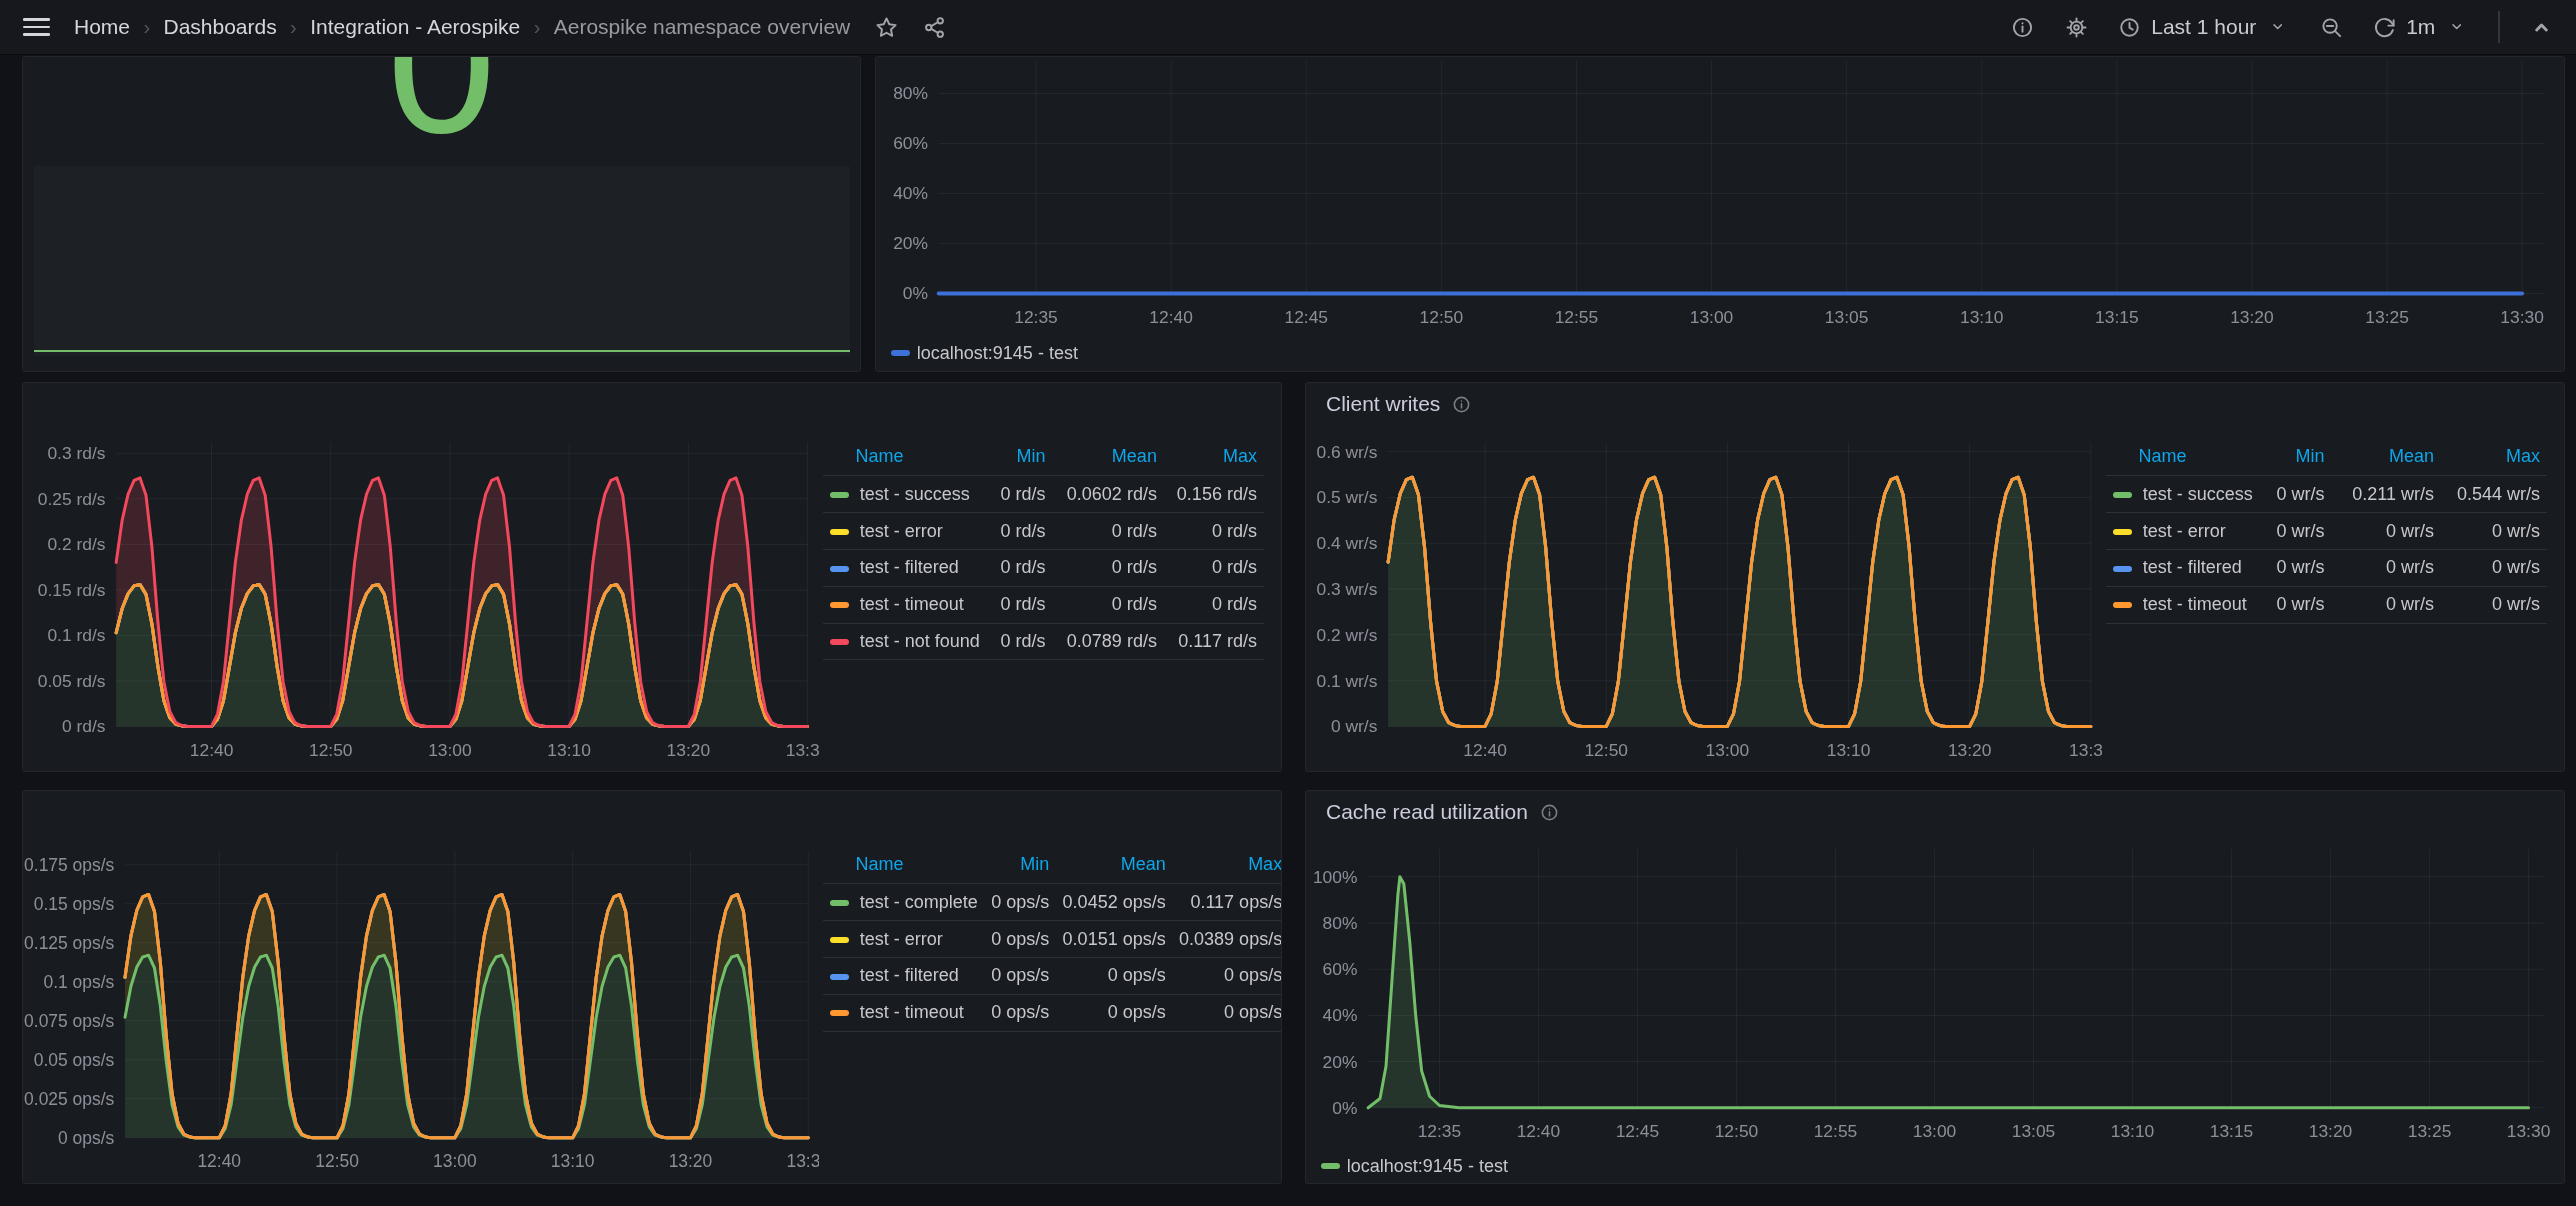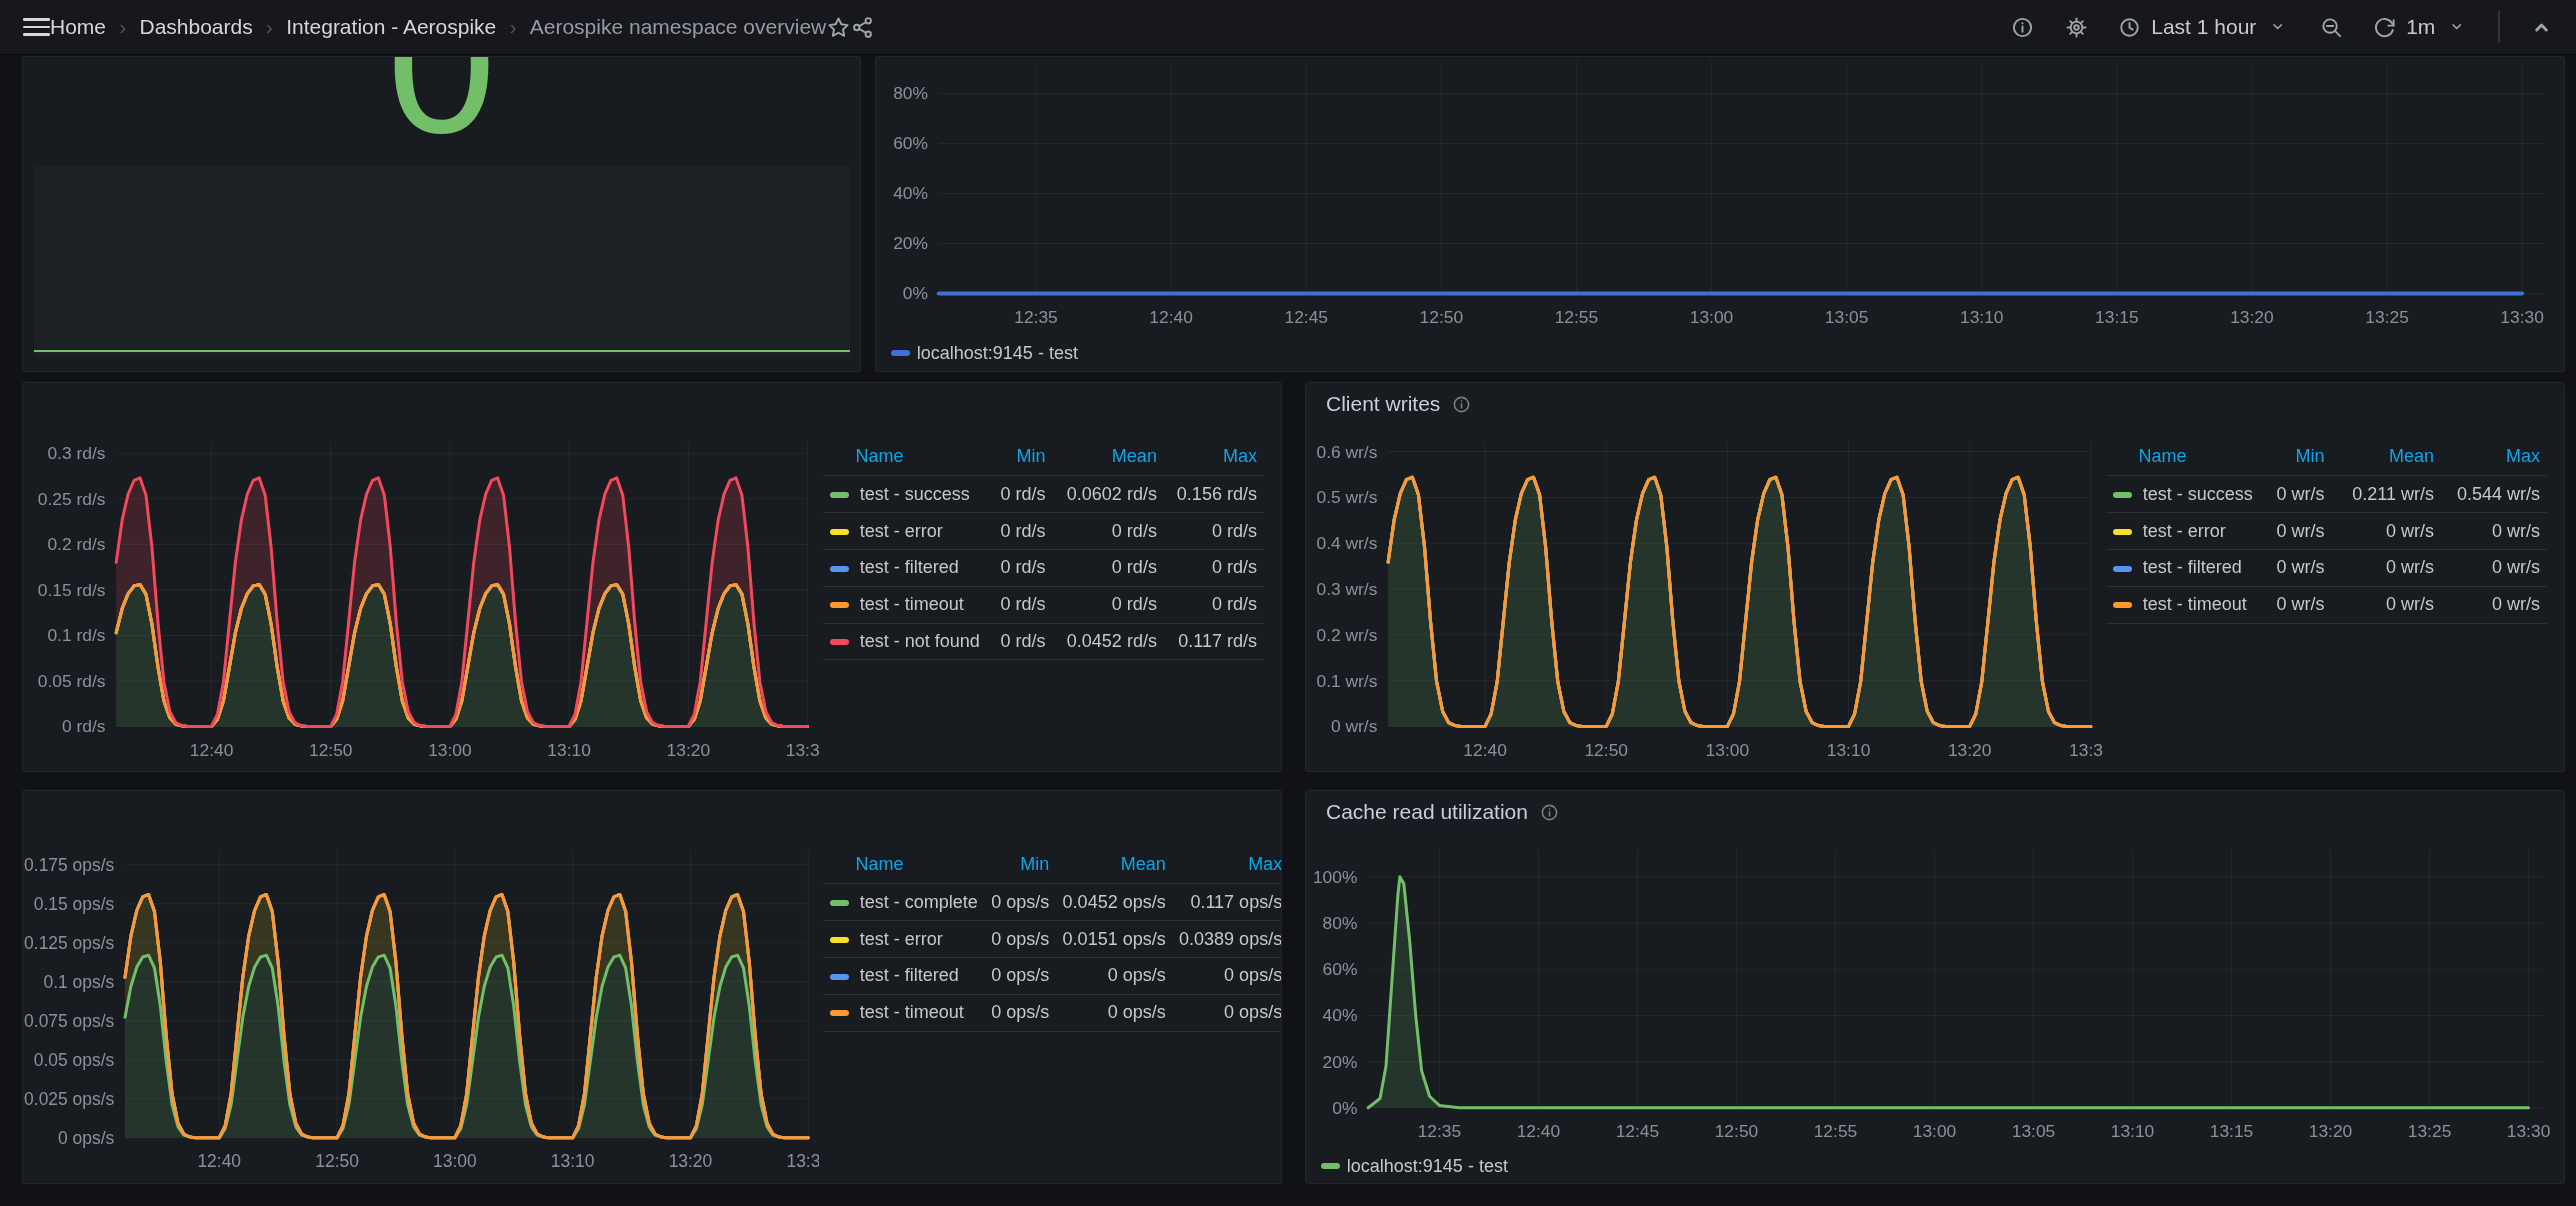--- a/index.html
+++ b/index.html
@@ -8,21 +8,21 @@
     background: #111217;
     font-family: "Liberation Sans", "DejaVu Sans", sans-serif;
     color: #CCCCDC;
   }
   
   .nav {
     position: absolute; left:0; top:0; width:2576px; height:55px;
     background:#16181D; border-bottom:0.7px solid #0A0B0D;
     display:flex; align-items:center; padding:0 23px; gap:25.5px;
   }
-  .nav-left { display:flex; align-items:center; flex:1; }
+  .nav-left { display:flex; align-items:center; gap:24px; flex:1; }
   .burger { width:27px; height:17.4px; display:flex; flex-direction:column; justify-content:space-between; cursor:pointer; }
   .burger span { display:block; height:2.7px; border-radius:1.3px; background:#D5D6DB; }
   .crumbs { display:flex; align-items:center; gap:13.4px; font-size:21px; }
   .crumb { color:#D5D6DB; cursor:pointer; }
   .crumb.current { color:#989AA3; cursor:default; }
   .crumb-sep { color:#55575F; font-size:20px; }
   .nav-icon { width:24px; height:24px; color:#A2A4AC; display:inline-flex; align-items:center; justify-content:center; cursor:pointer; flex:none; }
   .nav-icon svg { width:23px; height:23px; stroke:currentColor; fill:none; stroke-width:2; stroke-linecap:round; stroke-linejoin:round; }
   .nav-right { display:flex; align-items:center; gap:29.5px; }
   .nav-group { display:flex; align-items:center; gap:9.4px; cursor:pointer; color:#C9CAD2; font-size:21px; }
@@ -282,21 +282,21 @@
             </tr>
             <tr>
               <td><span class="swatch" style="background: rgb(255, 152, 48);"></span>test - timeout</td>
               <td>0 rd/s</td>
               <td>0 rd/s</td>
               <td>0 rd/s</td>
             </tr>
             <tr>
               <td><span class="swatch" style="background: rgb(242, 73, 92);"></span>test - not found</td>
               <td>0 rd/s</td>
-              <td>0.0452 rd/s</td>
+              <td>0.0789 rd/s</td>
               <td>0.117 rd/s</td>
             </tr>
           </tbody>
         </table>
       </div>
   </div>
 </div>
 
 <div class="panel" id="panel-writes" style="left:1305px; top:382px; width:1260px; height:390px;">
   <div class="panel-title">

